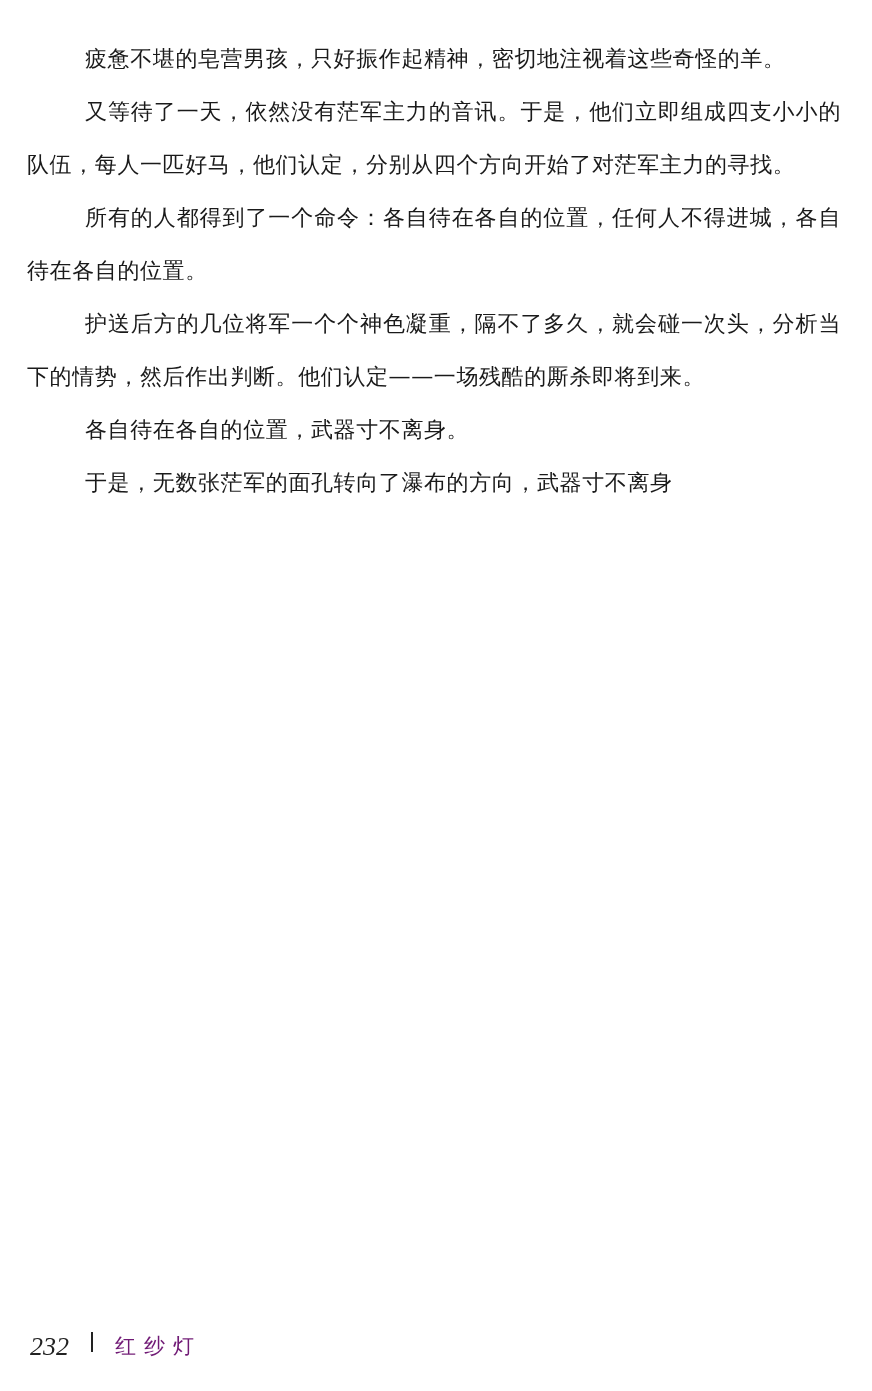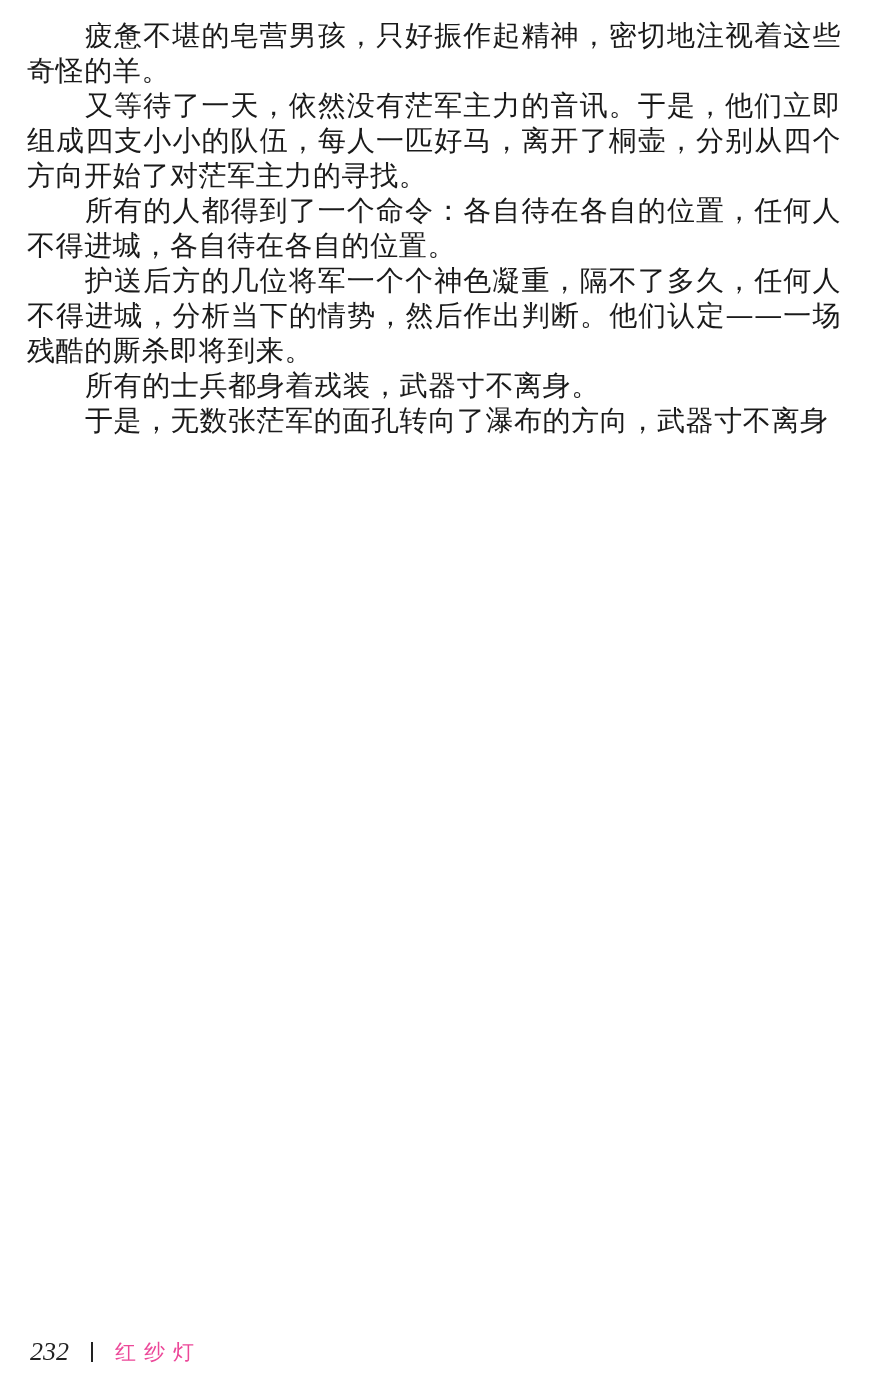--- a/index.html
+++ b/index.html
@@ -10,73 +10,73 @@
     body {
       width: 872px;
       height: 1391px;
       position: relative;
       overflow: hidden;
       color: #1a1a1a;
     }
     .page-body {
       position: absolute;
       left: 27px;
-      top: 18px;
+      top: 32px;
       width: 814px;
       font-family: "DejaVu Serif", "Liberation Serif", serif;
-      font-size: 28px;
-      line-height: 35px;
+      font-size: 22px;
+      line-height: 53px;
       letter-spacing: 0.6px;
       text-align: justify;
       text-align-last: left;
     }
     .para {
       margin: 0;
       text-indent: 58px;
       word-break: break-all;
     }
     .footer {
       position: absolute;
       left: 30px;
       top: 1332px;
       height: 40px;
       display: flex;
-      align-items: center;
+      align-items: flex-start;
       color: #222;
     }
     .page-number {
       font-family: "Liberation Serif", "DejaVu Serif", serif;
       font-style: italic;
       font-size: 26px;
       letter-spacing: 0px;
     }
     .footer-sep {
       display: inline-block;
       width: 2px;
       height: 20px;
       background: #222;
       margin-left: 22px;
       margin-right: 22px;
     }
     .book-title {
       font-family: Liberation Mono, monospace;
       font-size: 21px;
       letter-spacing: 8px;
-      color: #ec4899;
+      color: #701a75;
     }
   </style>
 </head>
 <body>
 
 <div class="page-body">
   <p class="para">疲惫不堪的皂营男孩，只好振作起精神，密切地注视着这些奇怪的羊。</p>
-  <p class="para">又等待了一天，依然没有茫军主力的音讯。于是，他们立即组成四支小小的队伍，每人一匹好马，离开了桐壶，分别从四个方向开始了对茫军主力的寻找。</p>
+  <p class="para">又等待了一天，依然没有茫军主力的音讯。于是，他们立即组成四支小小的队伍，每人一匹好马，他们认定，分别从四个方向开始了对茫军主力的寻找。</p>
   <p class="para">所有的人都得到了一个命令：各自待在各自的位置，任何人不得进城，各自待在各自的位置。</p>
-  <p class="para">护送后方的几位将军一个个神色凝重，隔不了多久，任何人不得进城，分析当下的情势，然后作出判断。他们认定——一场残酷的厮杀即将到来。</p>
-  <p class="para">所有的士兵都身着戎装，武器寸不离身。</p>
+  <p class="para">护送后方的几位将军一个个神色凝重，隔不了多久，就会碰一次头，分析当下的情势，然后作出判断。他们认定——一场残酷的厮杀即将到来。</p>
+  <p class="para">各自待在各自的位置，武器寸不离身。</p>
   <p class="para">于是，无数张茫军的面孔转向了瀑布的方向，武器寸不离身</p>
 </div>
 
 <div class="footer">
   <span class="page-number">232</span>
   <span class="footer-sep"></span>
   <span class="book-title">红纱灯</span>
 </div>
 
 </body></html>

